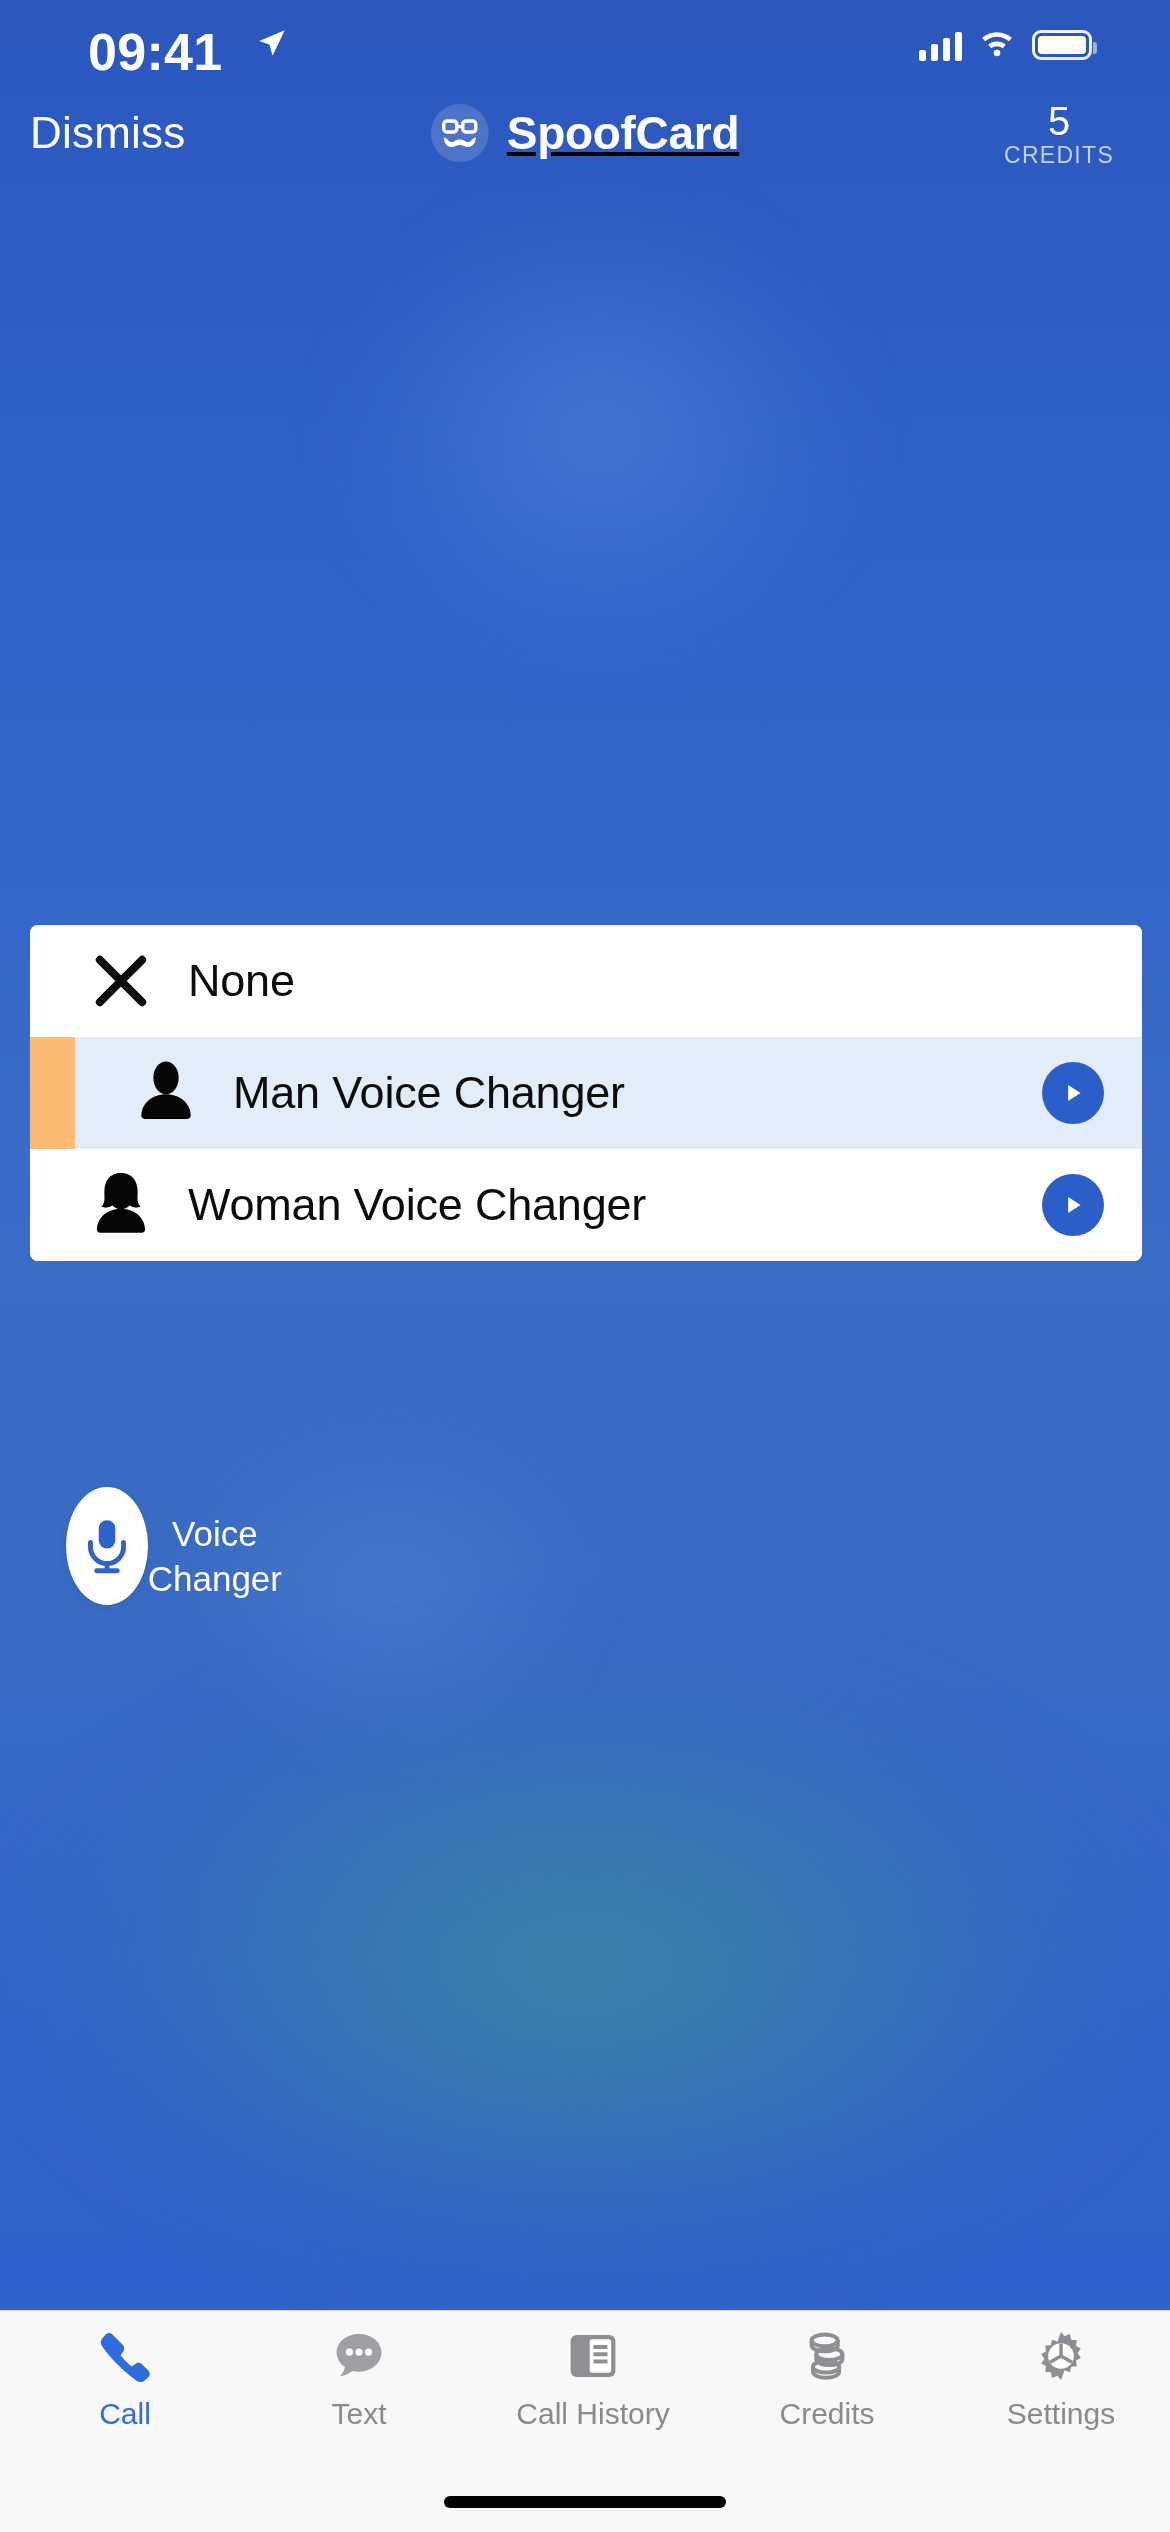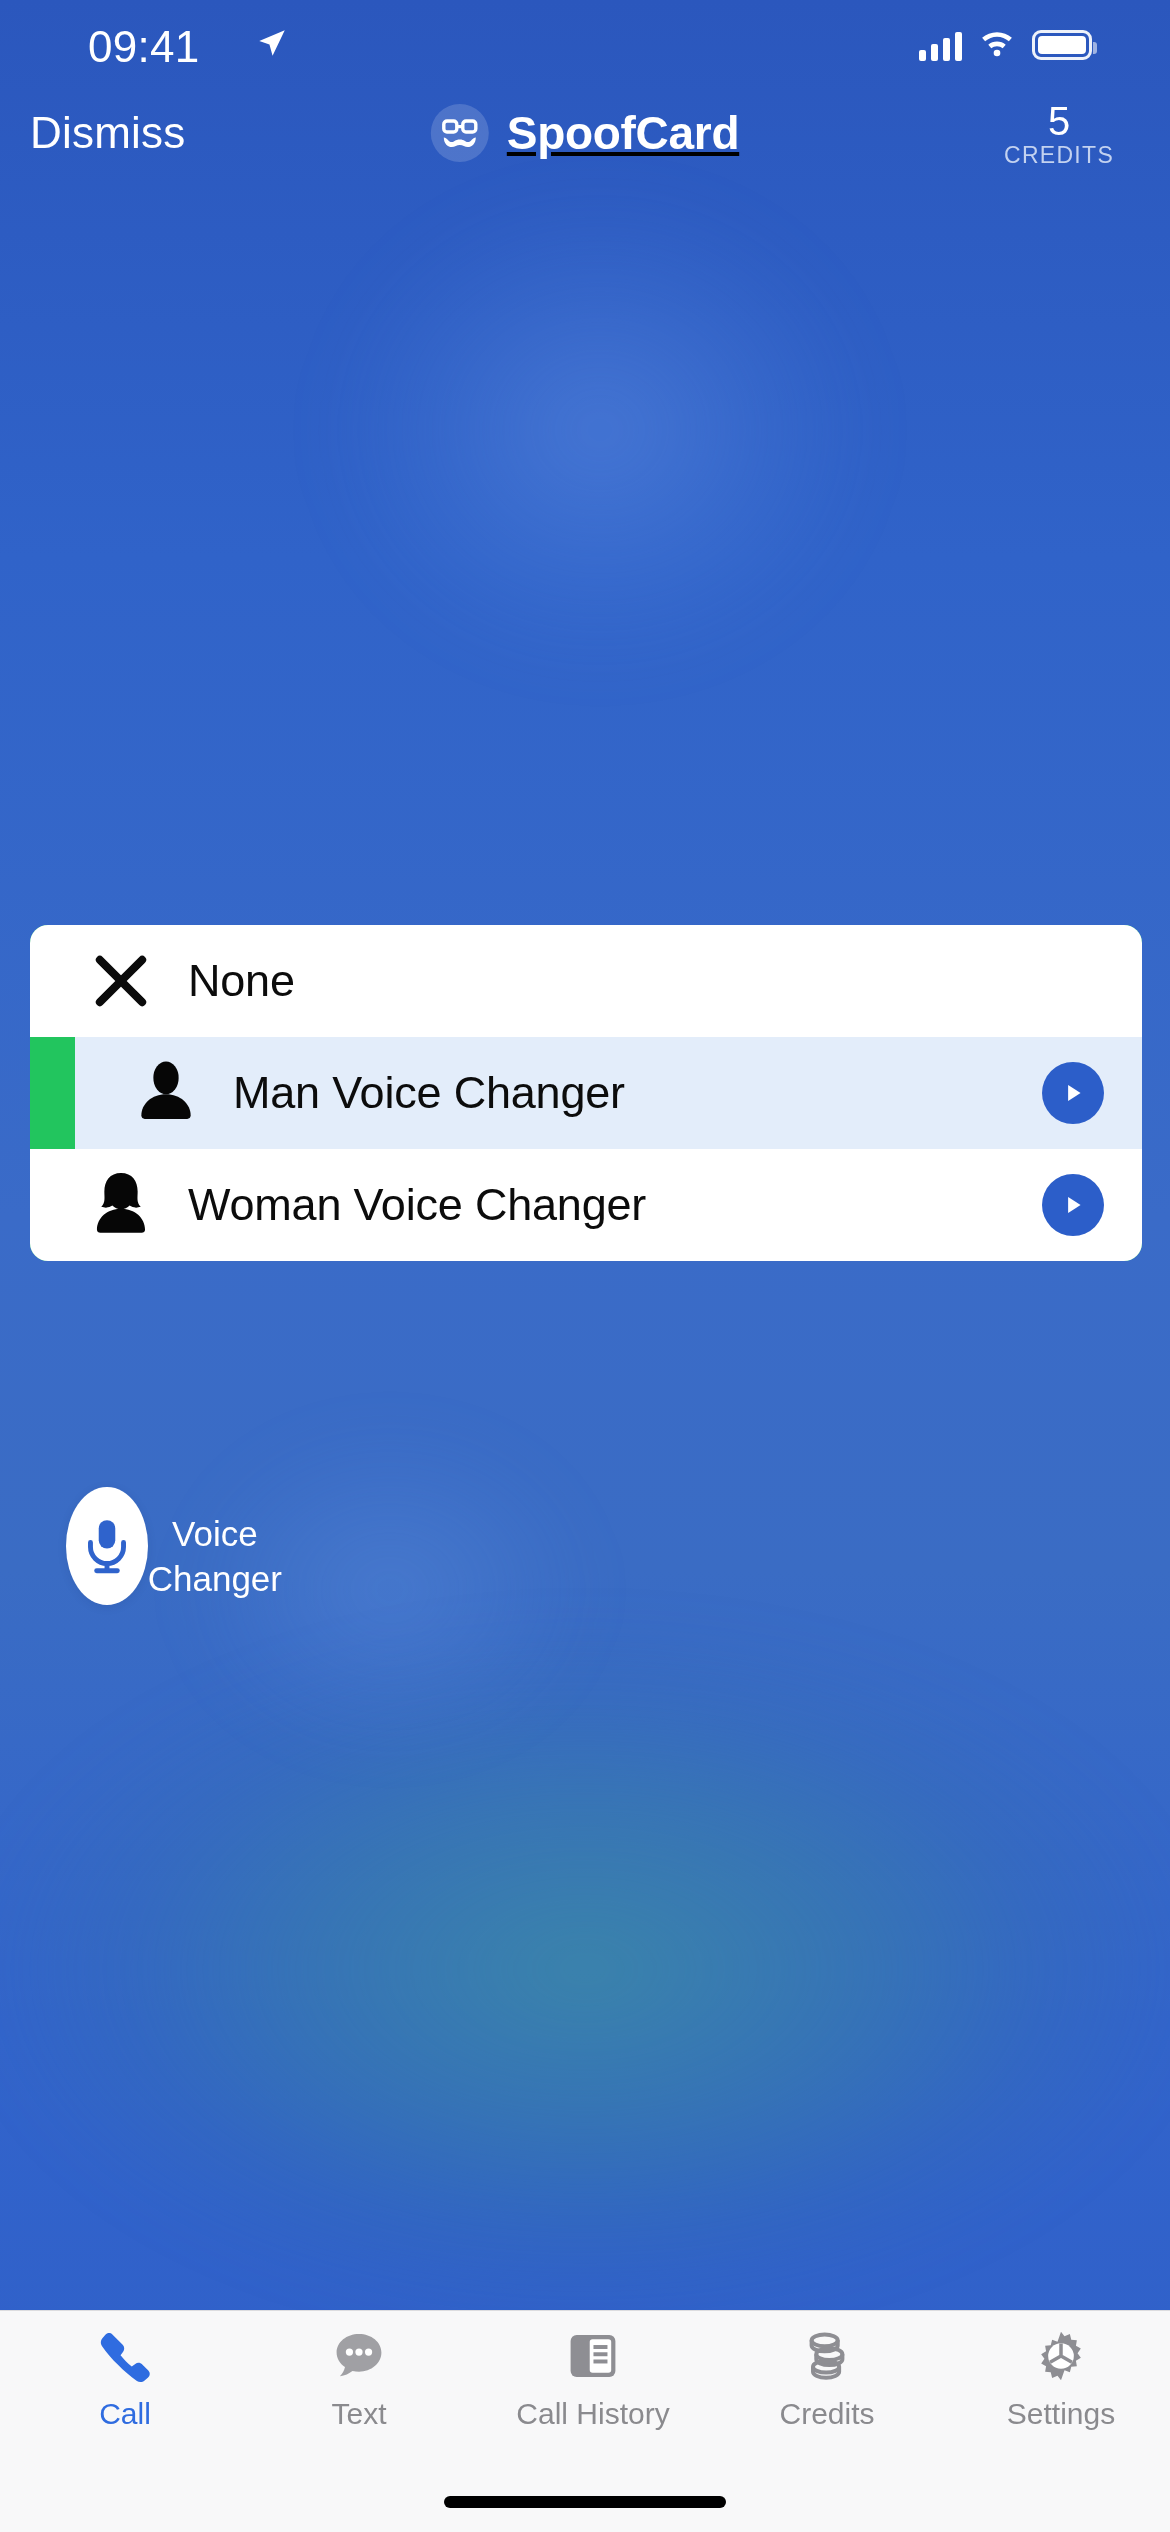--- a/index.html
+++ b/index.html
@@ -43,21 +43,21 @@
     filter:blur(28px);
   }
 
   
   .statusbar {
     position:absolute; left:0; top:0; width:1170px; height:100px;
     z-index:20;
   }
   .sb-time {
     position:absolute; left:88px; top:22px;
-    font-size:44px; font-weight:400; color:#fff;
+    font-size:52px; font-weight:700; color:#fff;
     letter-spacing:0.3px;
   }
   .sb-loc { position:absolute; left:255px; top:26px; }
   .sb-right {
     position:absolute; right:78px; top:28px;
     display:flex; align-items:center; gap:16px;
   }
   .sig { display:flex; align-items:flex-end; gap:5px; height:32px; }
   .sig i { display:block; width:7px; background:#fff; border-radius:2px; }
   .sig i:nth-child(1){ height:11px; }
@@ -102,22 +102,22 @@
     position:absolute; right:36px; top:0px;
     text-align:center; width:150px; cursor:pointer;
   }
   .credits-num { font-size:40px; color:#fff; line-height:1.05; font-weight:400; }
   .credits-lbl { font-size:23px; color:#c3d2f0; letter-spacing:1.3px; }
 
   
   .card {
     position:absolute; left:30px; top:925px;
     width:1112px;
-    background:#22c55e;
-    border-radius:18px;
+    background:#fdba74;
+    border-radius:8px;
     overflow:hidden;
     z-index:10;
   }
   .row {
     position:relative;
     height:112px;
     display:flex; align-items:center;
     padding:0 38px 0 48px;
     background:#fff;
     cursor:pointer;

